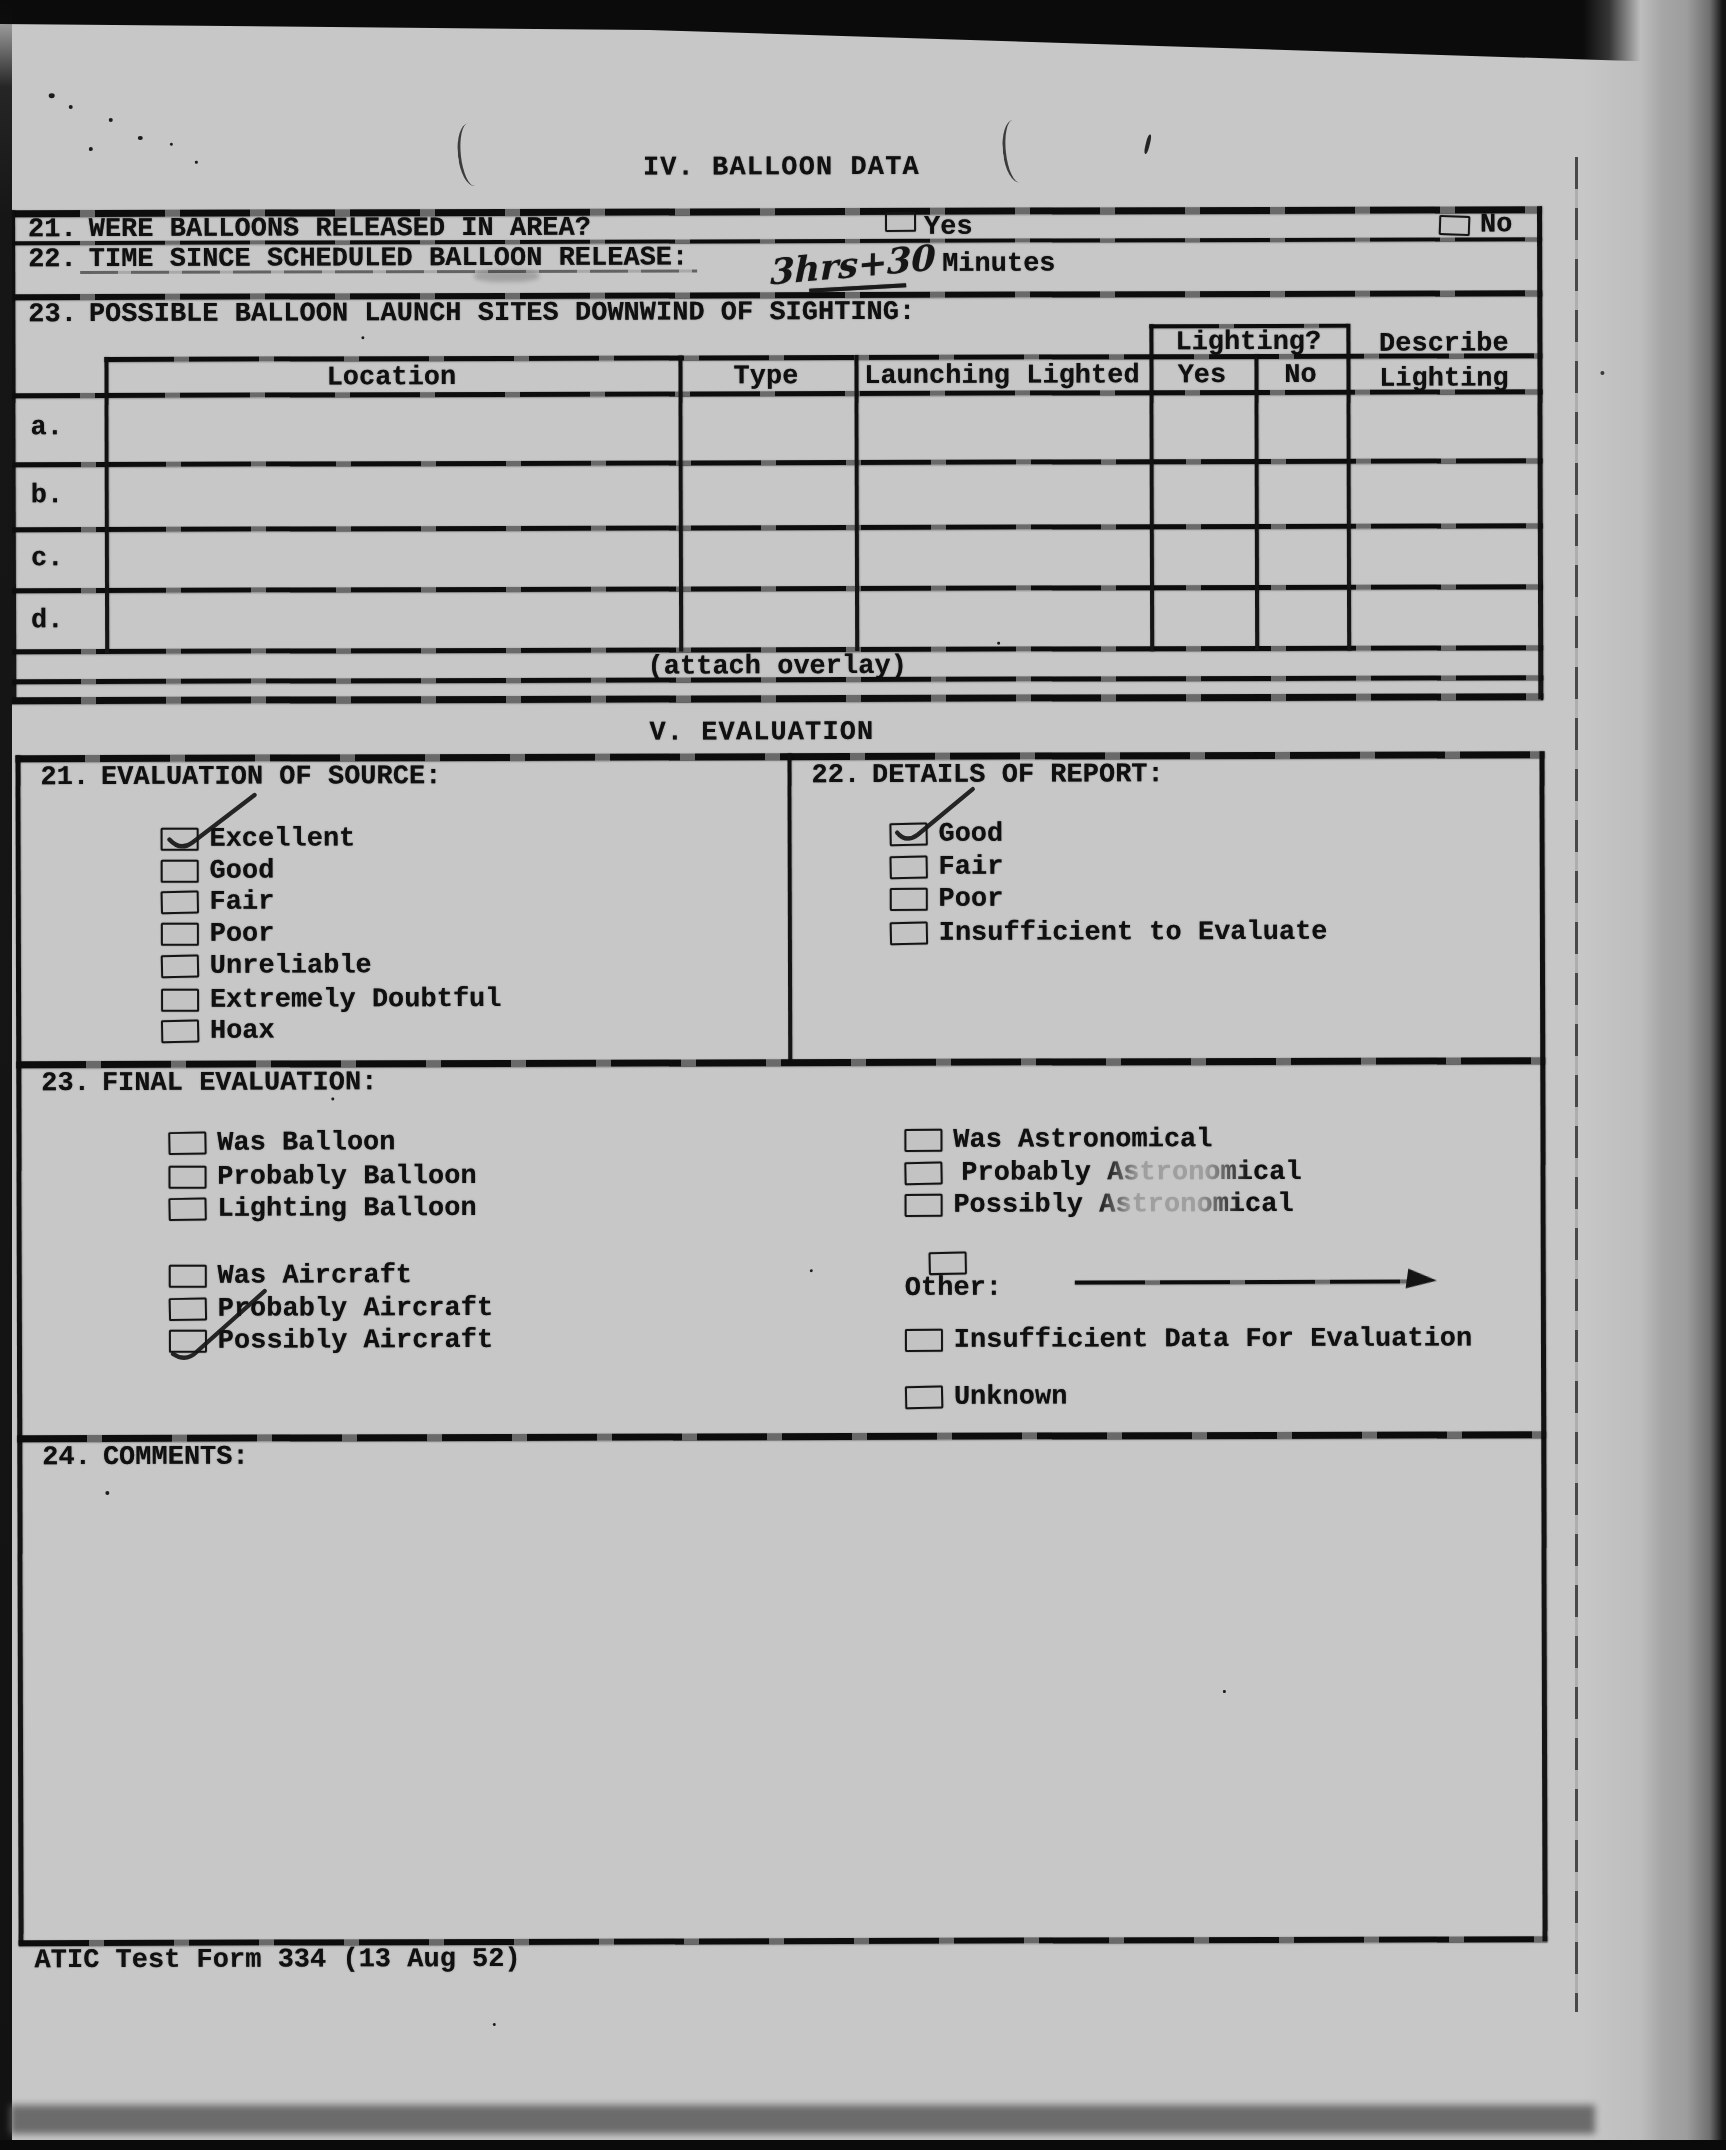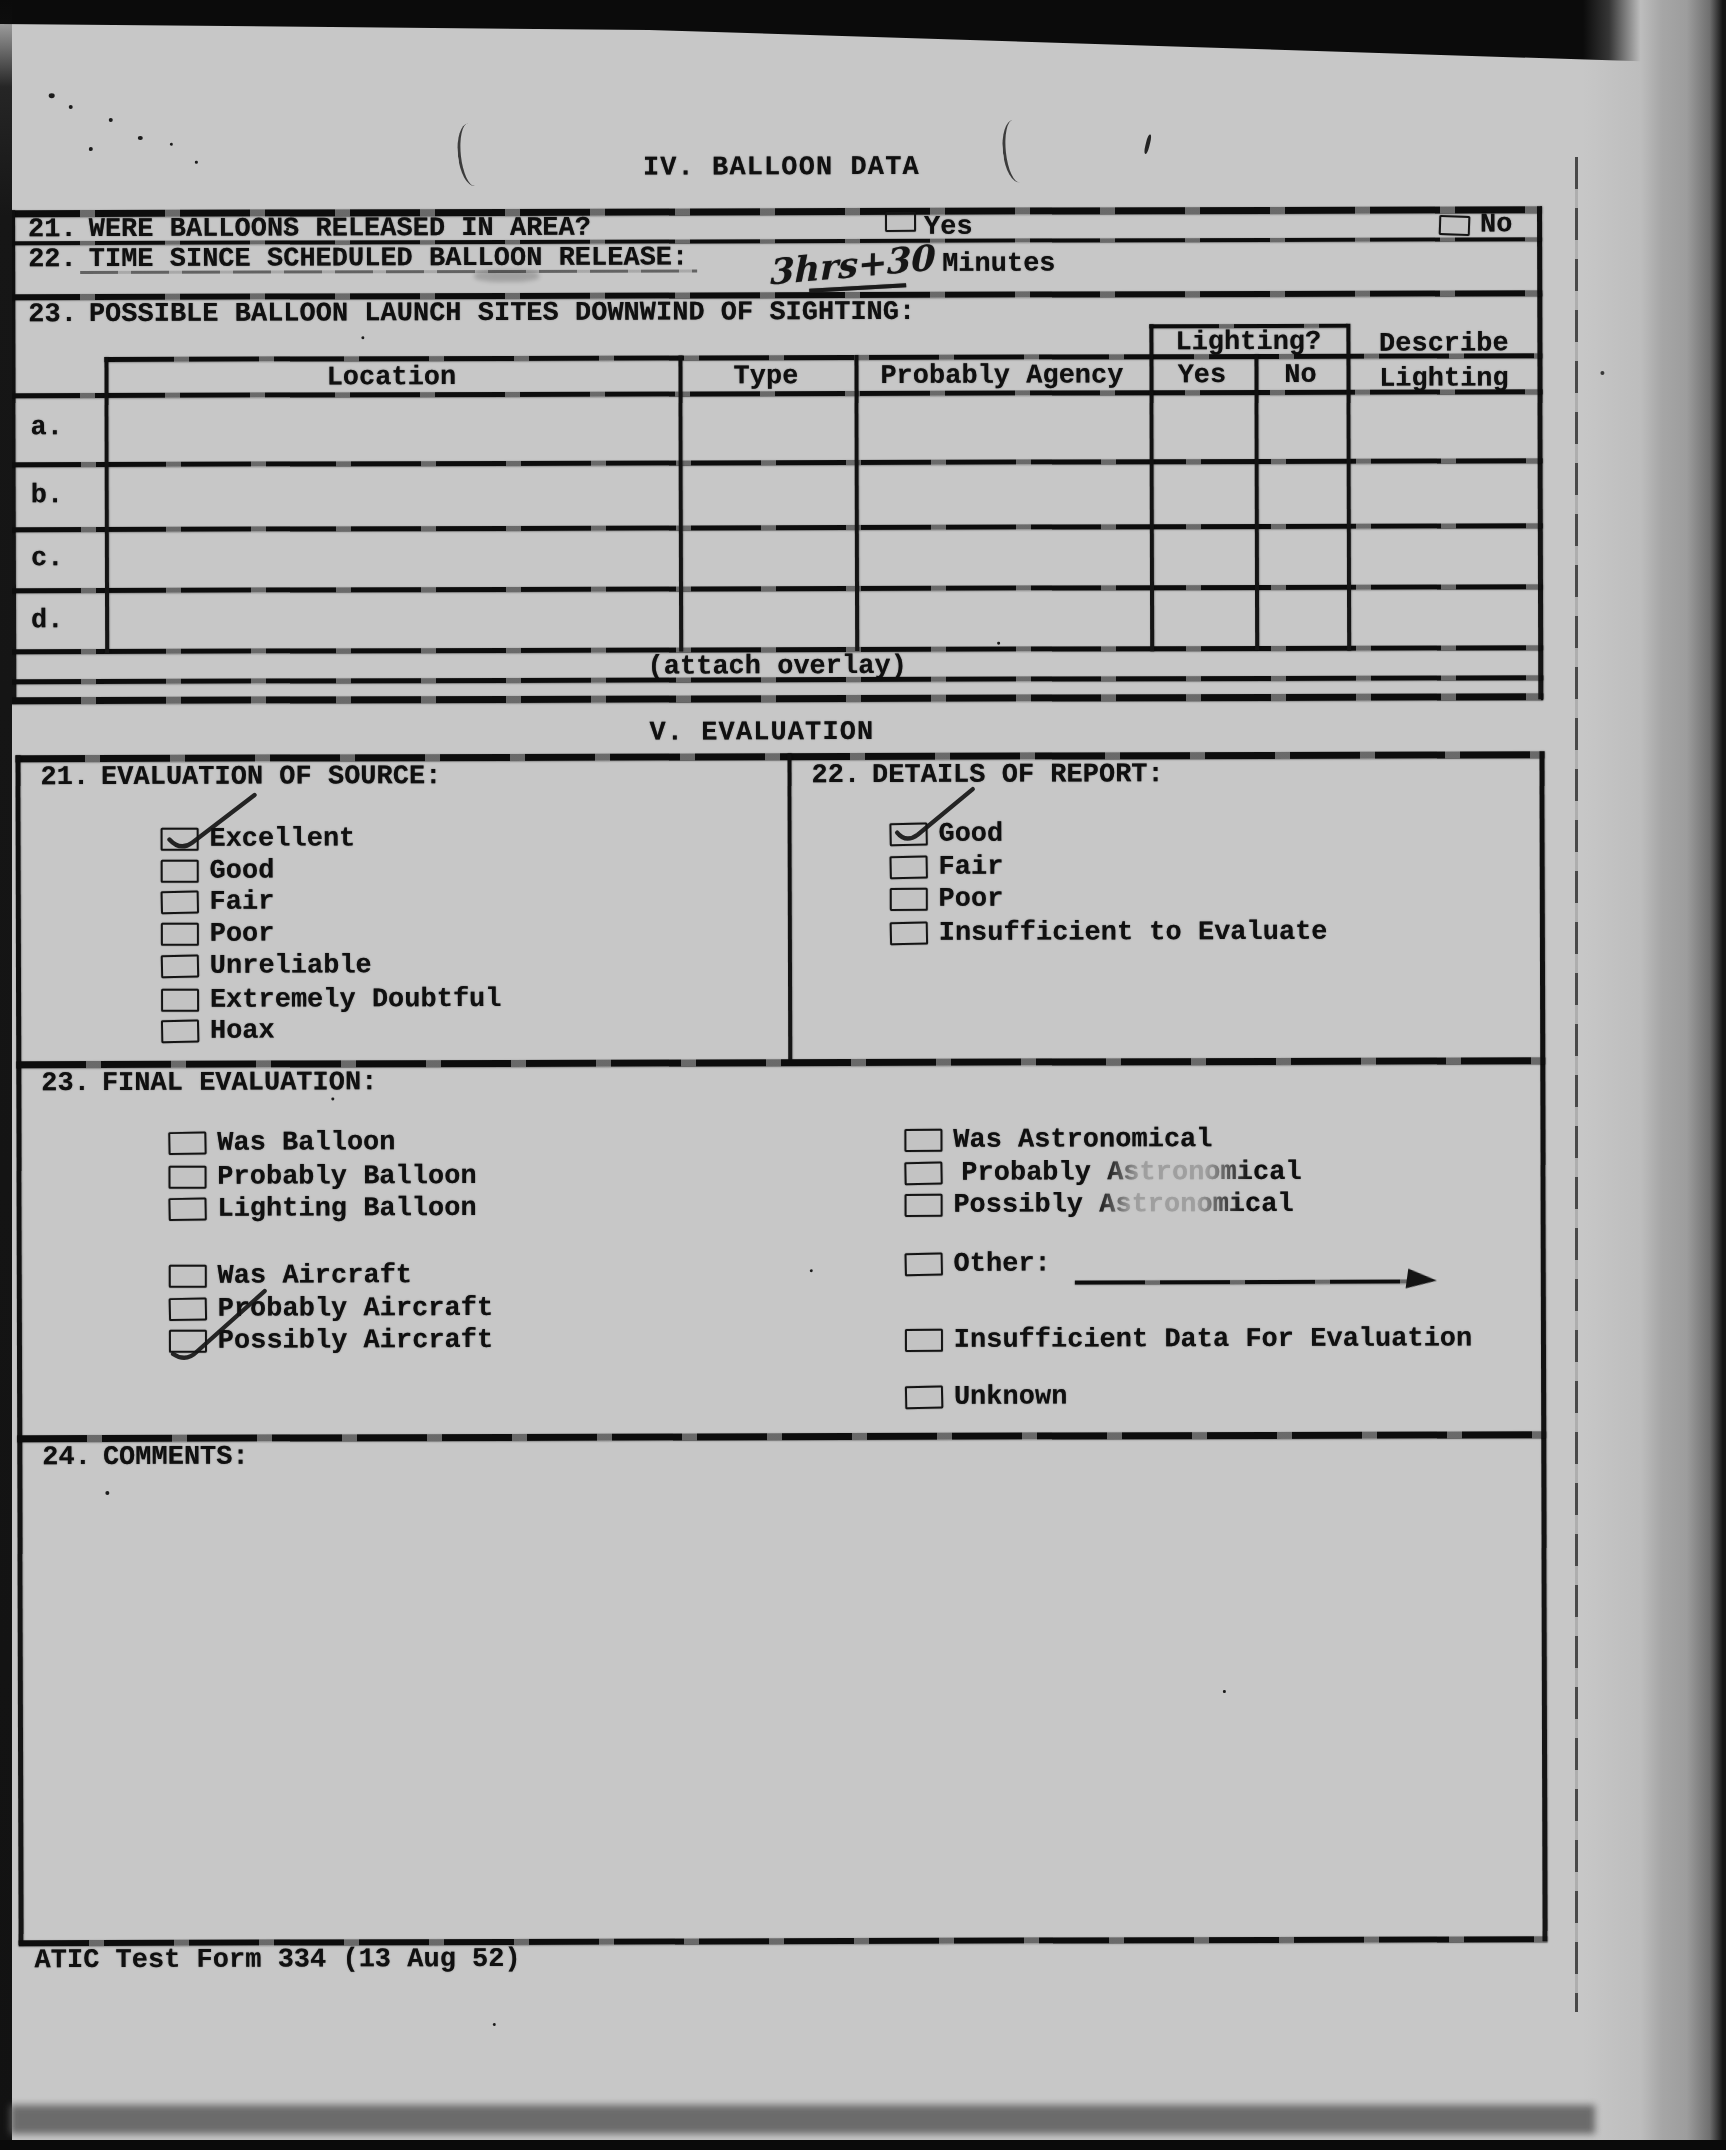--- a/index.html
+++ b/index.html
@@ -119,21 +119,21 @@
     <div class="hl" style="left:12px;top:647px;width:1532px;height:5.4px;"></div>
     <div class="vl" style="left:106px;top:355px;height:296px;width:4.3px;"></div>
     <div class="vl" style="left:680px;top:355px;height:296px;width:4.3px;"></div>
     <div class="vl" style="left:856px;top:355px;height:296px;width:4.3px;"></div>
     <div class="vl" style="left:1151px;top:325px;height:327px;width:4.3px;"></div>
     <div class="vl" style="left:1256px;top:355px;height:296px;width:3.8px;"></div>
     <div class="vl" style="left:1348px;top:325px;height:327px;width:4.3px;"></div>
 
     <div class="t ctr" style="left:106px;top:363px;width:574px;">Location</div>
     <div class="t ctr" style="left:680px;top:363px;width:175px;">Type</div>
-    <div class="t ctr" style="left:856px;top:363px;width:295px;">Probably Agency</div>
+    <div class="t ctr" style="left:856px;top:363px;width:295px;">Launching Lighted</div>
     <div class="t ctr" style="left:1151px;top:363px;width:105px;">Yes</div>
     <div class="t ctr" style="left:1256px;top:363px;width:92px;">No</div>
 
     <div class="t" style="left:32px;top:412px;">a.</div>
     <div class="t" style="left:32px;top:480px;">b.</div>
     <div class="t" style="left:32px;top:543px;">c.</div>
     <div class="t" style="left:32px;top:605px;">d.</div>
 
     <div class="cell" style="left:110px;top:396px;width:570px;height:64px;"></div>
     <div class="cell" style="left:685px;top:396px;width:171px;height:64px;"></div>
@@ -274,21 +274,21 @@
     </div>
     <div class="opt" style="left:904px;top:1161px;">
       <span class="cb"></span>
       <span class="t fade-a" style="position:static;margin-left:8px;">Probably Astronomical</span>
     </div>
     <div class="opt" style="left:904px;top:1193px;">
       <span class="cb"></span>
       <span class="t fade-a" style="position:static;">Possibly Astronomical</span>
     </div>
 
-    <div class="opt" style="left:904px;top:1252px;">
+    <div class="opt" style="left:904px;top:1252px;flex-direction:column;">
       <span class="cb"></span>
       <span class="t" style="position:static;">Other:</span>
     </div>
     <div class="hl" style="left:1074px;top:1281px;width:343px;height:4.3px;"></div>
     <div class="arrow-blob" style="left:1406px;top:1272px;"></div>
 
     <div class="opt" style="left:904px;top:1328px;">
       <span class="cb"></span>
       <span class="t" style="position:static;">Insufficient Data For Evaluation</span>
     </div>

